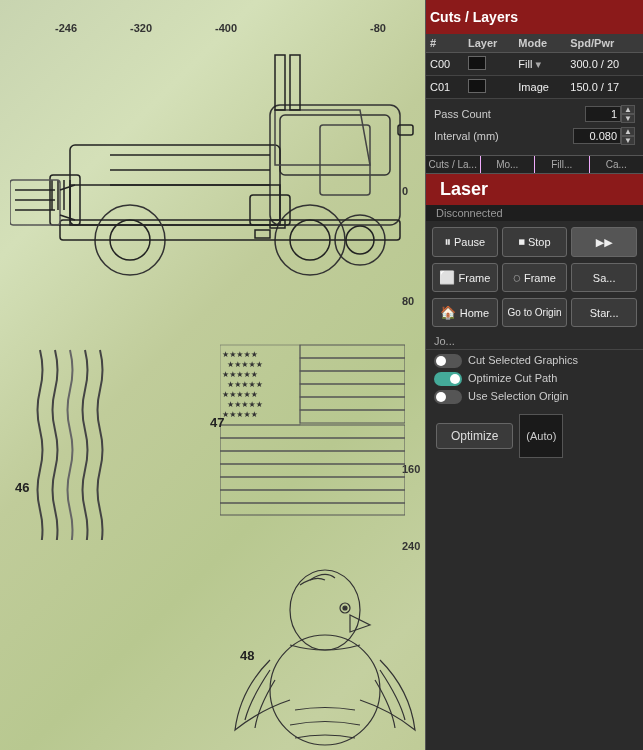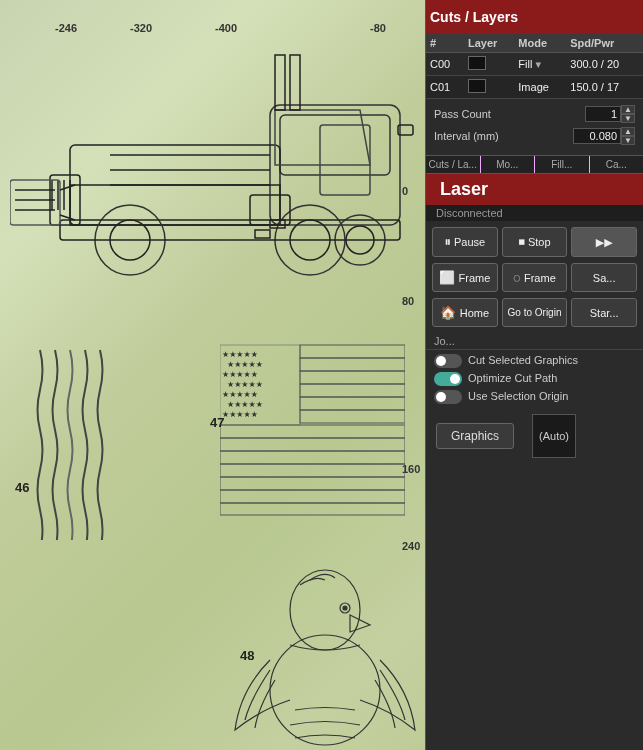--- a/index.html
+++ b/index.html
@@ -264,21 +264,21 @@
       font-size: 12px;
       cursor: pointer;
       margin: 4px 6px;
     }
     .auto-val {
       background: #1a1a1a;
       color: #ccc;
       border: 1px solid #555;
       padding: 15px 6px;
       font-size: 11px;
-      margin: 0 12px;
+      margin: 0 0;
     }
 
     .bottom-row {
       display: flex;
       align-items: center;
       padding: 2px 4px;
     }
 
     
     .stepper {
@@ -585,16 +585,16 @@
     </div>
     <div class="check-row">
       <span class="toggle-off">
           <span class="toggle-knob"></span>
         </span>
       <span>Use Selection Origin</span>
     </div>
   </div>
 
   <div class="bottom-row">
-    <button class="devices-btn">Graphics</button>
+    <button class="devices-btn">Optimize</button>
     <span class="auto-val">(Auto)</span>
   </div>
 </div>
 
 </body></html>

